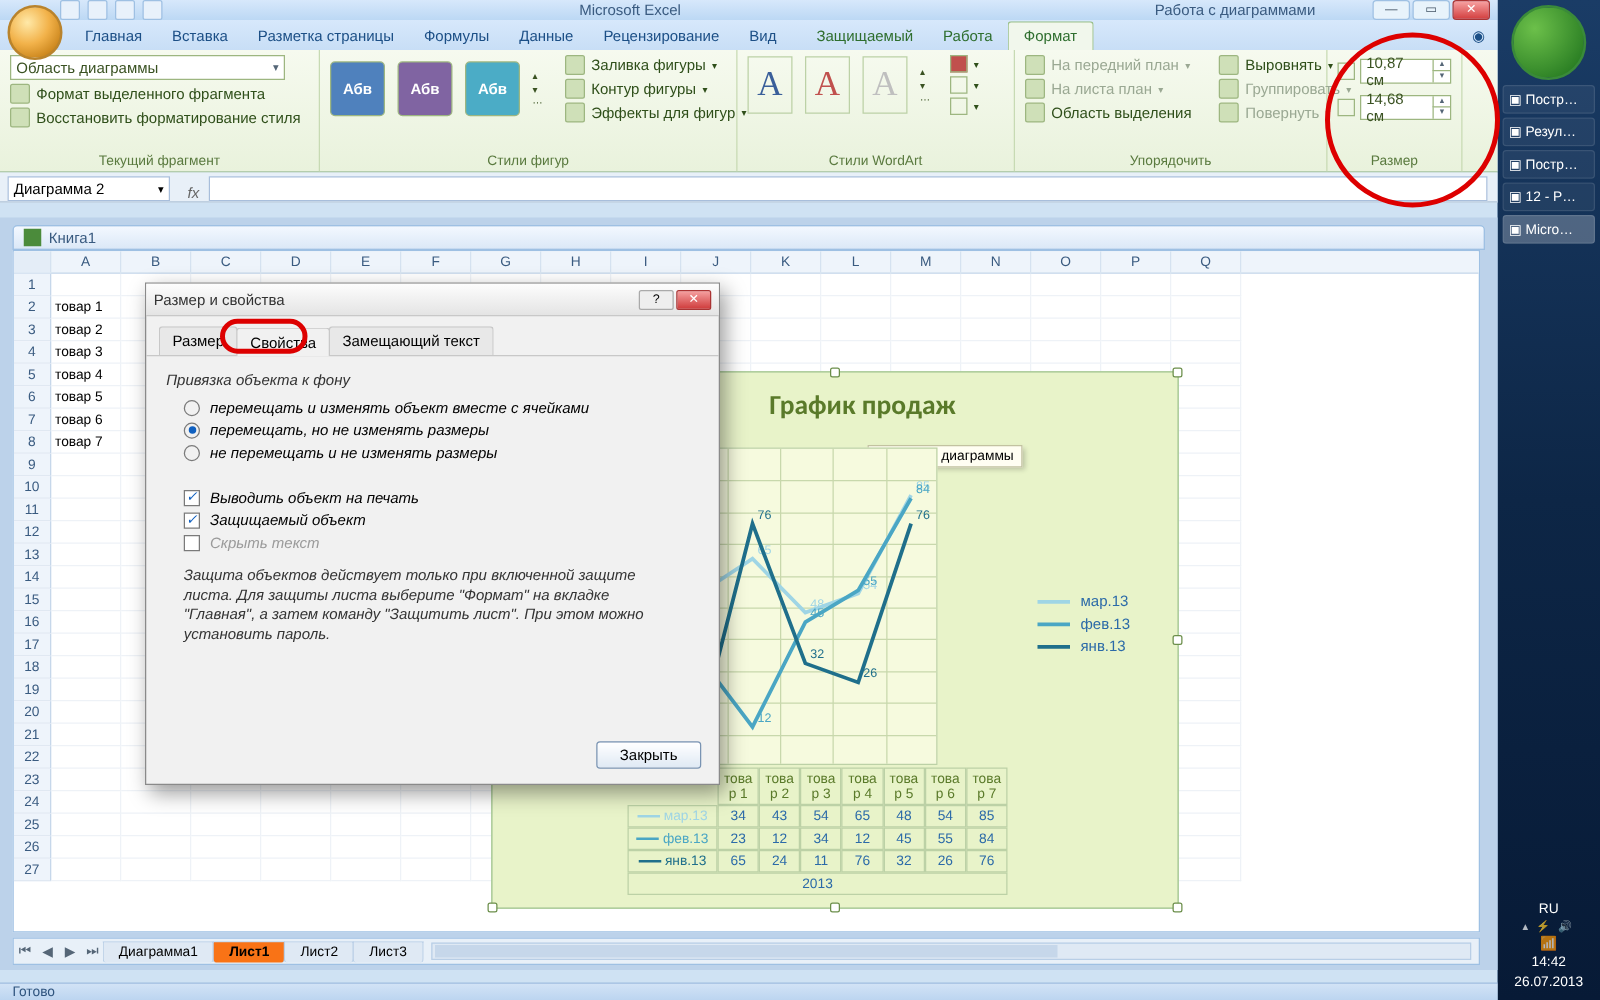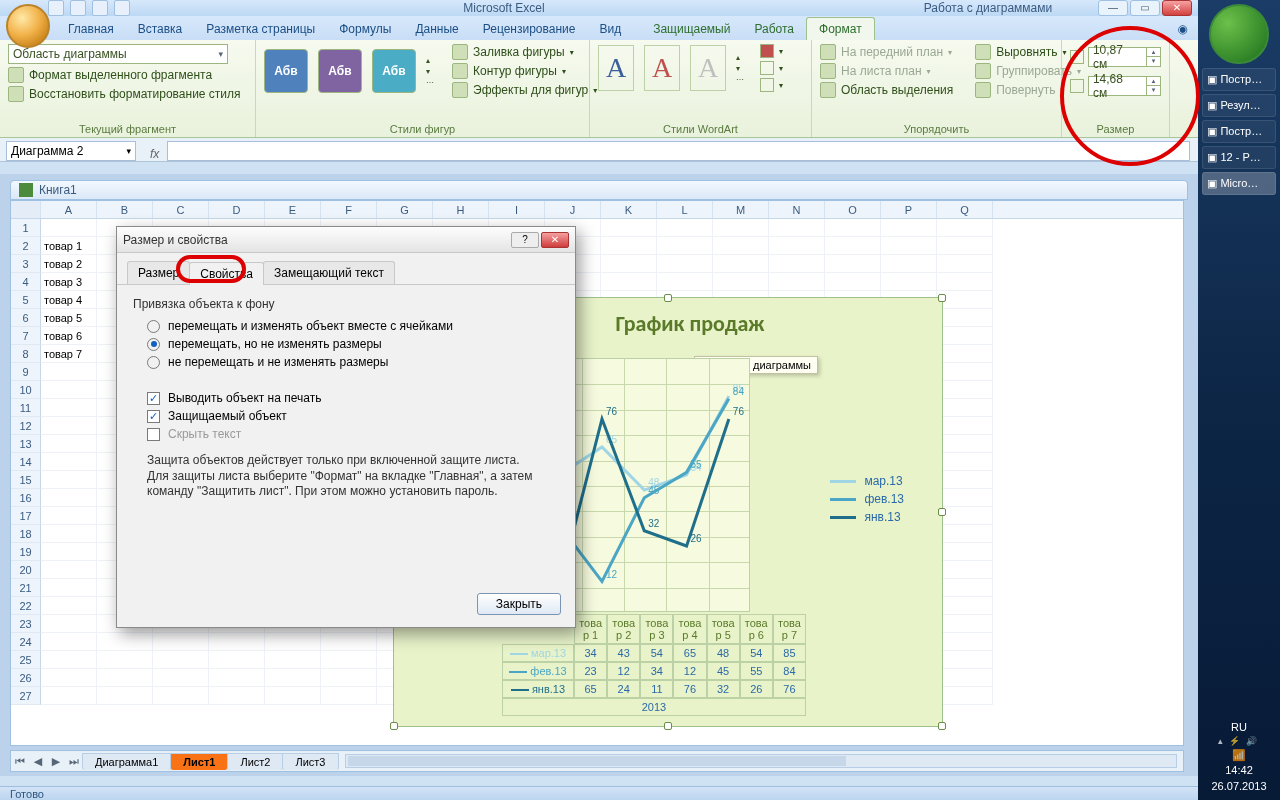--- a/index.html
+++ b/index.html
@@ -120,21 +120,21 @@
     display:flex; align-items:center; justify-content:space-between; padding:0 6px; }
   .dlg-title .t { color:#333; }
   .dlg-btns { display:flex; gap:2px; }
   .dlg-btns div { width:28px; height:16px; border:1px solid #aaa; border-radius:2px; text-align:center;
     font-size:10px; line-height:14px; background:#eee; }
   .dlg-btns .x { background:linear-gradient(#f5a0a0,#cf3c3c); color:#fff; border-color:#a33; }
   .dlg-tabs { display:flex; padding:8px 10px 0; border-bottom:1px solid #c8c8c8; }
   .dlg-tab { padding:4px 10px; border:1px solid #c8c8c8; border-bottom:none; background:#e8e8e8;
     border-radius:3px 3px 0 0; margin-right:-1px; }
   .dlg-tab.active { background:#f1f1f1; position:relative; top:1px; }
-  .dlg-body { padding:12px 16px; }
+  .dlg-body { padding:12px 16px;font-style:italic; }
   .dlg-body .section-label { margin-bottom:8px; color:#333; }
   .radio-row, .check-row { display:flex; align-items:center; gap:8px; margin:4px 0 4px 14px; }
   .radio { width:13px; height:13px; border:1px solid #7a7a7a; border-radius:50%; display:flex;
     align-items:center; justify-content:center; }
   .radio.checked::after { content:""; width:6px; height:6px; background:#1060c0; border-radius:50%; }
   .checkbox { width:13px; height:13px; border:1px solid #7a7a7a; background:#fff; color:#1060c0;
     font-size:11px; line-height:11px; text-align:center; }
   .checkbox.checked::after { content:"✓"; }
   .dlg-note { margin:12px 0 0 14px; width:390px; color:#333; line-height:1.3; }
   .dlg-actions { position:absolute; right:14px; bottom:12px; }

